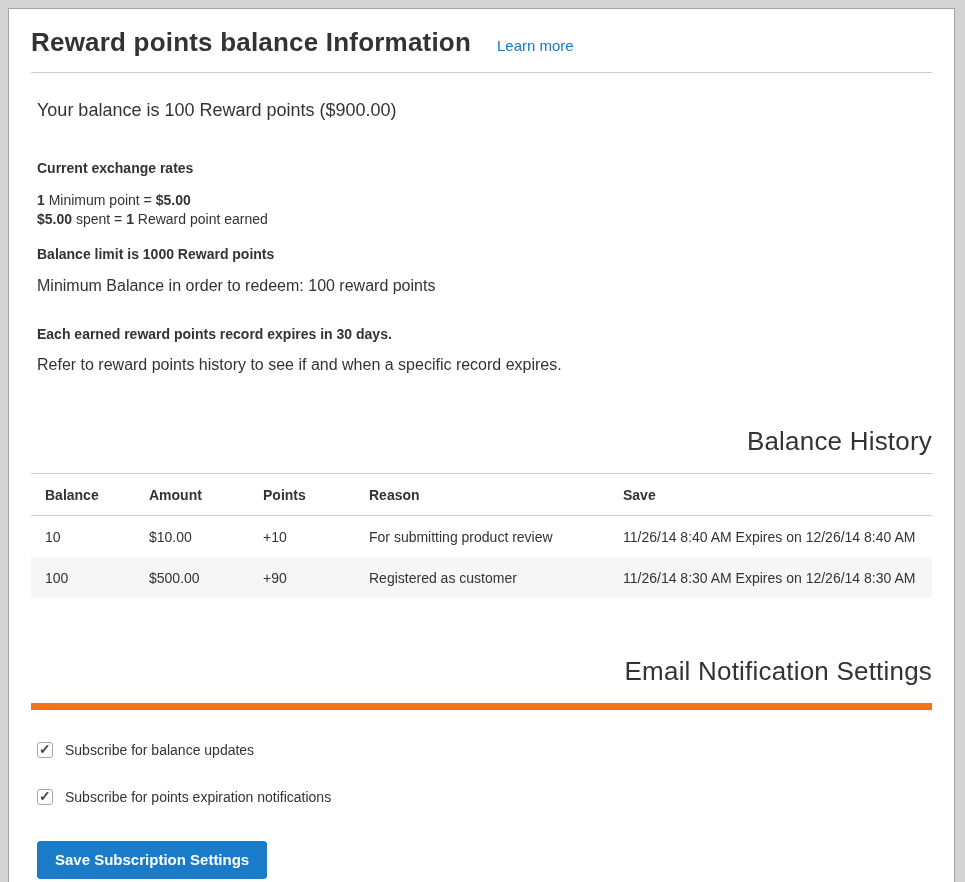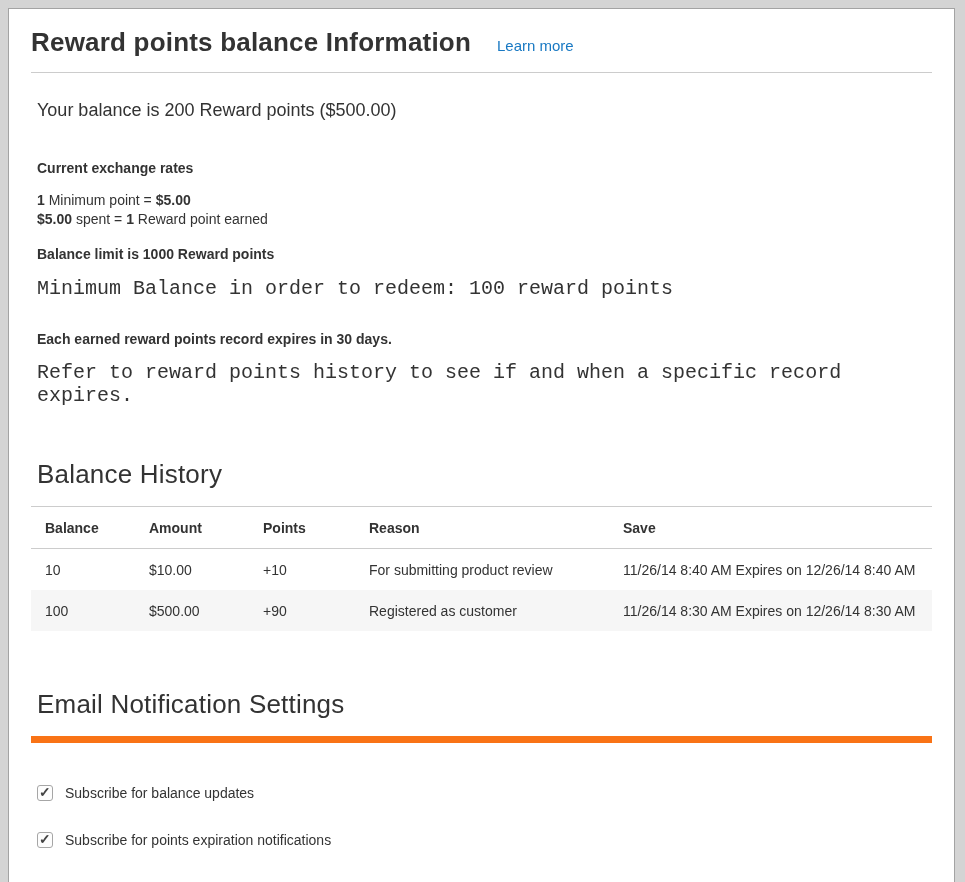--- a/index.html
+++ b/index.html
@@ -47,37 +47,37 @@
   }
   
   .info-block { margin-left: 6px; }
   .bold-line {
     font-weight: 700;
     font-size: 14px;
     margin: 0;
   }
   .plain-line {
     font-weight: 400;
-    font-size: 20px;
-    margin: 0;
-    font-family: Liberation Mono, monospace;
+    font-size: 16px;
+    margin: 0;
   }
   .exchange-heading { margin-top: 39px; }
   .rates { margin-top: 15px; line-height: 1.35; font-size: 14px; }
   .limit-heading { margin-top: 17px; }
   .min-balance { margin-top: 15px; }
   .expiry-heading { margin-top: 31px; }
   .expiry-note { margin-top: 14px; }
   
   .section-heading {
     font-size: 26px;
     font-weight: 300;
     color: #333;
     margin: 0 0 0 6px;
     letter-spacing: 0.2px;
+    text-align: right;
   }
   .history-heading { margin-top: 52px; margin-bottom: 16px; }
   
   table.history {
     width: 100%;
     border-collapse: collapse;
     border-top: 1px solid #cccccc;
     font-size: 14px;
   }
   table.history th {
@@ -101,21 +101,21 @@
     margin-top: 58px;
     padding-bottom: 16px;
     border-bottom: 7px solid #f97316;
   }
   .option-row {
     display: flex;
     align-items: center;
     margin: 0 0 0 6px;
     cursor: pointer;
   }
-  .option-row.first { margin-top: 42px; }
+  .option-row.first { margin-top: 32px; }
   .option-row.second { margin-top: 31px; }
   .option-row input[type="checkbox"] {
     appearance: none;
     -webkit-appearance: none;
     width: 16px;
     height: 16px;
     border: 1px solid #a6a6a6;
     border-radius: 3px;
     background: #fdfdfd;
     margin: 0 12px 0 0;
@@ -156,21 +156,21 @@
 
 <div class="card">
 
   
   <div class="title-row">
     <h1 class="page-title">Reward points balance Information</h1>
     <a class="learn-more" href="#">Learn more</a>
   </div>
 
   
-  <div class="balance-summary">Your balance is 200 Reward points ($500.00)</div>
+  <div class="balance-summary">Your balance is 100 Reward points ($900.00)</div>
 
   
   <div class="info-block">
     <p class="bold-line exchange-heading">Current exchange rates</p>
 
     <div class="rates">
       <div><strong>1</strong><span> Minimum point = </span><strong>$5.00</strong></div>
       <div><strong>$5.00</strong><span> spent = </span><strong>1</strong><span> Reward point earned</span></div>
     </div>
 

